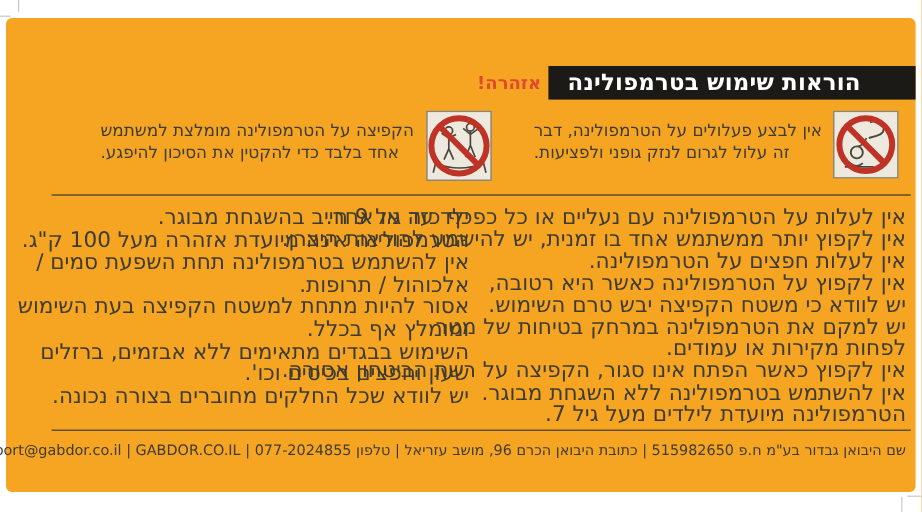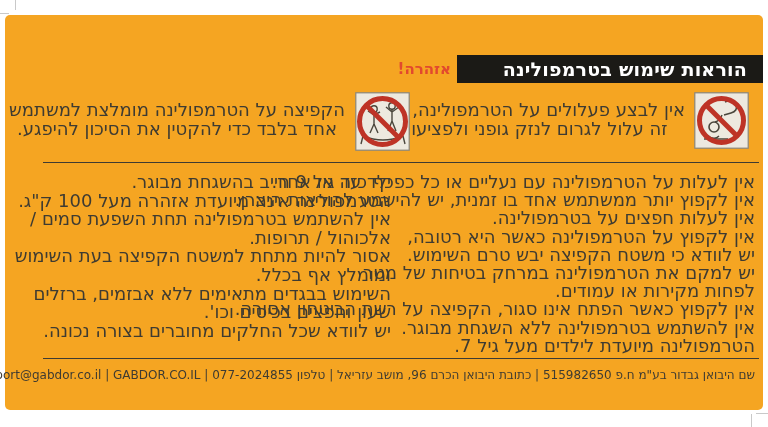--- a/index.html
+++ b/index.html
@@ -10,30 +10,30 @@
     -webkit-font-smoothing:antialiased;
   }
   .crop{position:absolute;background:#c9c9c9;}
   .card{
     position:absolute;left:5px;top:15px;width:758px;height:395px;
     background:#F5A522;border-radius:5px;direction:rtl;color:#3E3B32;
   }
   .banner{
     position:absolute;top:40px;right:0;height:28px;min-width:306px;
     background:#1B1A16;color:#fff;box-sizing:border-box;
-    font-size:19px;font-weight:bold;line-height:28px;text-align:right;
+    font-size:19px;font-weight:bold;line-height:28px;text-align:left;
     padding:0 16px;letter-spacing:.2px;
   }
   .warning{
     position:absolute;top:45px;right:312px;
     color:#E2492E;font-size:15px;font-weight:bold;white-space:nowrap;
   }
   .notice-text{
-    position:absolute;top:85px;text-align:center;white-space:pre-line;
-    font-size:18px;line-height:19px;
+    position:absolute;top:85px;text-align:left;white-space:pre-line;
+    font-size:14px;line-height:19px;
   }
   .notice-text.rt{right:78px;}
   .notice-text.lt{right:418px;}
   .pico{position:absolute;top:77px;}
   .pico.rt{right:14px;width:55px;height:57px;}
   .pico.lt{right:353px;width:55px;height:59px;}
   .divider{position:absolute;left:38px;right:4px;height:0;border-top:1.4px solid #3E3B32;}
   .div1{top:147px;}
   .div2{top:343px;}
   .ilist{position:absolute;top:158px;text-align:right;font-size:18px;line-height:18.2px;}
@@ -87,21 +87,21 @@
     </svg>
   </div>
   <div class="notice-text lt">הקפיצה על הטרמפולינה מומלצת למשתמש
 אחד בלבד כדי להקטין את הסיכון להיפגע.</div>
 
   <div class="divider div1"></div>
 
   <div class="ilist rt">
       <div>אין לעלות על הטרמפולינה עם נעליים או כל כפכף כזה או אחר.</div>
       <div>אין לקפוץ יותר ממשתמש אחד בו זמנית, יש להישמע להוראות היצרן.</div>
-      <div>אין לעלות חפצים על בטרמפולינה.</div>
+      <div>אין לעלות חפצים על הטרמפולינה.</div>
       <div>אין לקפוץ על הטרמפולינה כאשר היא רטובה,
 יש לוודא כי משטח הקפיצה יבש טרם השימוש.</div>
       <div>יש למקם את הטרמפולינה במרחק בטיחות של מטר
 לפחות מקירות או עמודים.</div>
       <div>אין לקפוץ כאשר הפתח אינו סגור, הקפיצה על רשת הביטחון אסורה.</div>
       <div>אין להשתמש בטרמפולינה ללא השגחת מבוגר.</div>
       <div>הטרמפולינה מיועדת לילדים מעל גיל 7.</div>
     </div>
 
   <div class="ilist lt">

